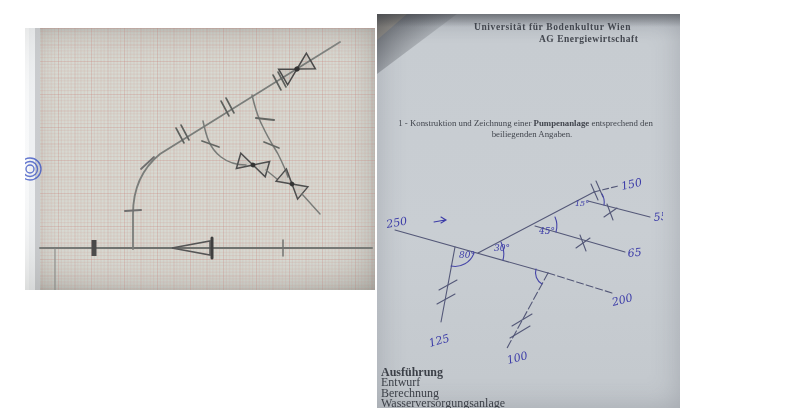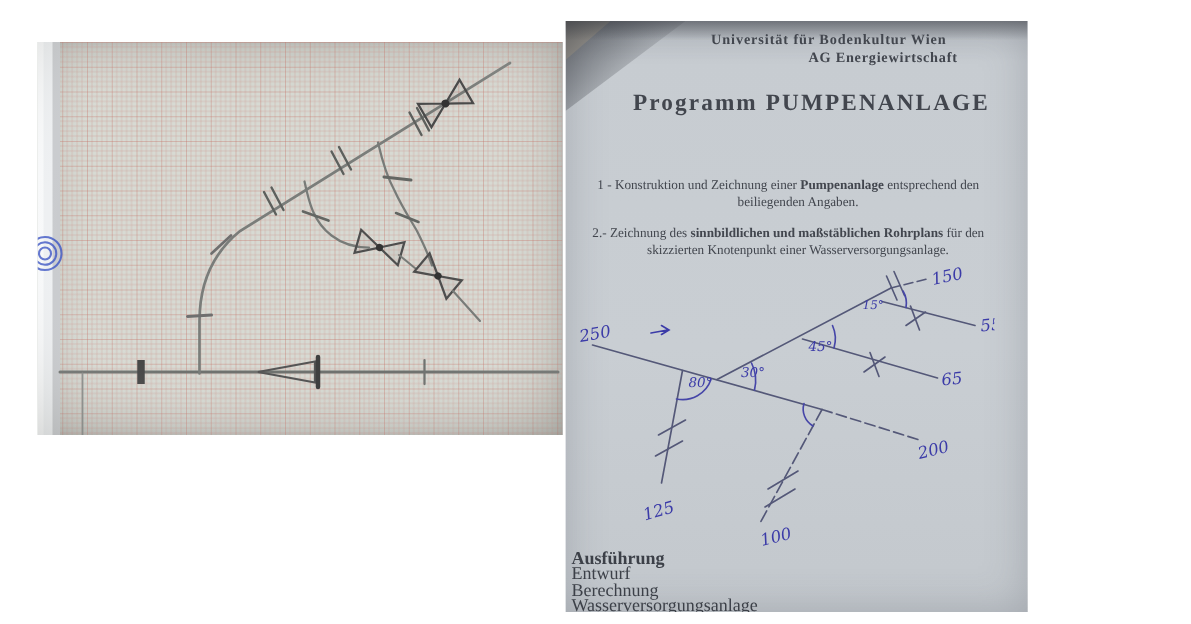--- a/index.html
+++ b/index.html
@@ -11,24 +11,25 @@
   
   .left-photo{
     position:absolute;left:25px;top:28px;width:350px;height:262px;
     background:#d7dad3;
     box-shadow:inset 0 0 34px rgba(96,100,96,.38), inset 0 0 6px rgba(120,120,120,.25);
     overflow:hidden;
   }
   .left-photo svg{position:absolute;left:0;top:0;}
   
   .right-photo{
-    position:absolute;left:377px;top:14px;width:308px;height:394px;
+    position:absolute;left:377px;top:14px;width:286px;height:394px;
     background:linear-gradient(180deg,#b8bdc3 0%,#c7ccd1 7%,#c9ced3 55%,#c3c8cd 100%);
     box-shadow:inset 0 0 28px rgba(80,84,92,.28);
     overflow:hidden;
+    padding-left:17px;
   }
   .rp-fold{
     position:absolute;left:0;top:0;width:30px;height:26px;
     background:#d8d1c3;
     clip-path:polygon(0 0,100% 0,0 100%);
   }
   .rp-corner-shadow{
     position:absolute;left:0;top:0;width:80px;height:60px;
     background:linear-gradient(135deg,rgba(42,45,52,.68) 0%,rgba(42,45,52,.35) 35%,rgba(42,45,52,0) 70%);
     clip-path:polygon(0 0,100% 0,0 100%);
@@ -145,25 +146,23 @@
   </svg>
 </div>
 
 <div class="right-photo">
   <div class="rp-fold"></div>
   <div class="rp-corner-shadow"></div>
   <div class="rp-top-shade"></div>
 
   <div class="print hdr1">Universität für Bodenkultur Wien</div>
   <div class="print hdr2">AG Energiewirtschaft</div>
-  <div class="print doc-title">Programm PUMPENANLAGE</div>
 
   <div class="task task1"><span>1 - </span><span>Konstruktion und Zeichnung einer </span><b>Pumpenanlage</b><span> entsprechend den beiliegenden Angaben.</span></div>
 
-  <div class="task task2"><span>2.- </span><span>Zeichnung des </span><b>sinnbildlichen und maßstäblichen Rohrplans</b><span> für den skizzierten Knotenpunkt einer Wasserversorgungsanlage.</span></div>
 
   <svg class="sketch-svg" width="286" height="394" viewBox="0 0 286 394">
     <g fill="none" stroke="#545878" stroke-width="1.1" stroke-linecap="round">
       <path d="M18,216 L171,259"></path>
       <path d="M171,259 L235,279" stroke-dasharray="7 3"></path>
       <path d="M78,233 L64,308"></path>
       <path d="M101,239 L217,178"></path>
       <path d="M217,178 L241,172" stroke-dasharray="6 3"></path>
       <path d="M211,187 L273,203"></path>
       <path d="M158,212 L248,238"></path>

